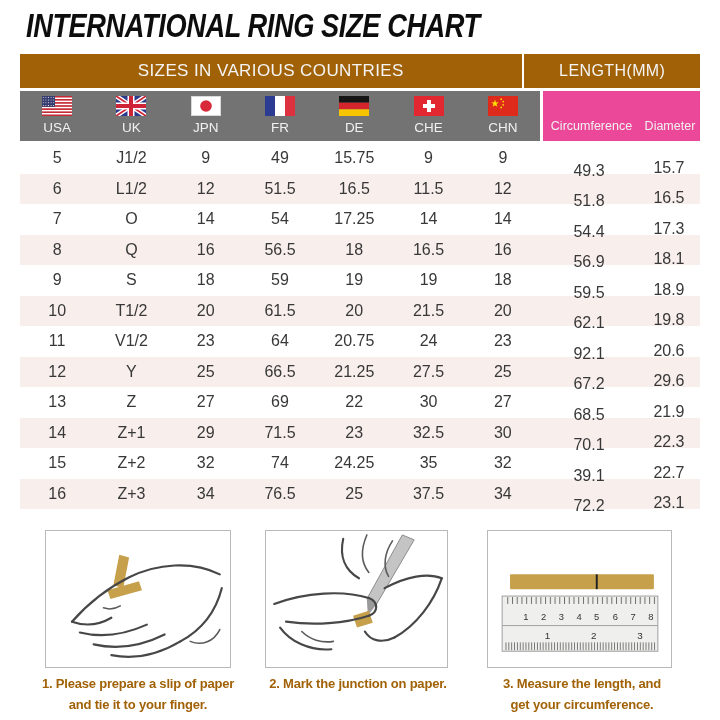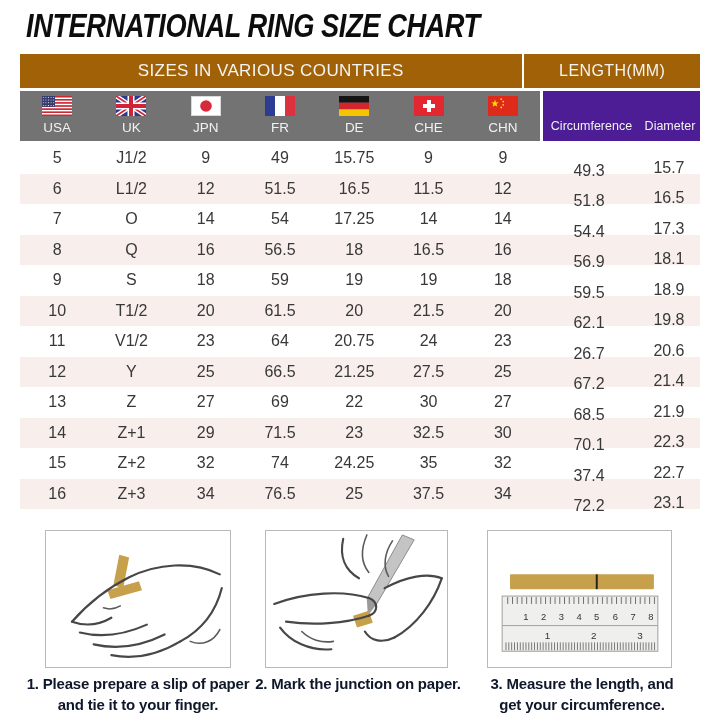--- a/index.html
+++ b/index.html
@@ -26,21 +26,21 @@
   .vgap{width:3px;background:#fff;}
   .band-length{width:182px;font-size:16px;}
   .flagrow{display:flex;height:50px;margin-top:3px;}
   .flag-cell{
     width:74.3px;background:#737373;display:flex;flex-direction:column;
     align-items:center;justify-content:flex-end;padding-bottom:6px;box-sizing:border-box;gap:4px;
   }
   .flag-cell svg{width:30px;height:20px;display:block;}
   .country-code{color:#f1f1f1;font-size:13.5px;}
   .length-labels{
-    width:157px;background:#4c1d95;display:flex;align-items:flex-end;
+    width:157px;background:#ec4899;display:flex;align-items:flex-end;
     padding-bottom:8px;box-sizing:border-box;color:#f1f1f1;font-size:12.5px;
   }
   .length-labels .circ{width:97px;text-align:center;}
   .length-labels .dia{width:60px;text-align:center;}
   
   .rows{margin-top:2px;}
   .row{display:flex;height:30.5px;align-items:center;}
   .row:nth-child(even){background:#f8efec;}
   .cell{width:74.3px;text-align:center;font-size:16px;color:#383838;}
   .cell.c7{width:98px;margin-top:25px;}
@@ -48,22 +48,22 @@
   
   .stepbox{
     position:absolute;top:530px;height:138px;background:#fff;
     border:1.5px solid #b9b9b9;box-sizing:border-box;
   }
   .stepbox svg{width:100%;height:100%;display:block;}
   #box1{left:45px;width:186px;}
   #box2{left:265px;width:183px;}
   #box3{left:487px;width:185px;}
   .cap{
-    position:absolute;top:673px;text-align:center;font-size:15px;font-weight:bold;
-    color:#0f172a;line-height:21px;letter-spacing:-.2px;
+    position:absolute;top:673px;text-align:center;font-size:13px;font-weight:bold;
+    color:#a16207;line-height:21px;letter-spacing:-.2px;
   }
   .cap span{display:block;}
   .cap span:empty{display:none;}
   #cap1{left:18px;width:240px;}
   #cap2{left:246px;width:224px;}
   #cap3{left:468px;width:228px;text-align:center;}
   .lineart{stroke:#474747;stroke-width:2.2;fill:none;stroke-linecap:round;}
   .lineart-thin{stroke:#5a5a5a;stroke-width:1.6;fill:none;stroke-linecap:round;}
 </style>
 </head>
@@ -223,33 +223,33 @@
         <div class="cell c8">19.8</div>
       </div>
       <div class="row">
         <div class="cell c0">11</div>
         <div class="cell c1">V1/2</div>
         <div class="cell c2">23</div>
         <div class="cell c3">64</div>
         <div class="cell c4">20.75</div>
         <div class="cell c5">24</div>
         <div class="cell c6">23</div>
-        <div class="cell c7">26.7</div>
+        <div class="cell c7">92.1</div>
         <div class="cell c8">20.6</div>
       </div>
       <div class="row">
         <div class="cell c0">12</div>
         <div class="cell c1">Y</div>
         <div class="cell c2">25</div>
         <div class="cell c3">66.5</div>
         <div class="cell c4">21.25</div>
         <div class="cell c5">27.5</div>
         <div class="cell c6">25</div>
         <div class="cell c7">67.2</div>
-        <div class="cell c8">21.4</div>
+        <div class="cell c8">29.6</div>
       </div>
       <div class="row">
         <div class="cell c0">13</div>
         <div class="cell c1">Z</div>
         <div class="cell c2">27</div>
         <div class="cell c3">69</div>
         <div class="cell c4">22</div>
         <div class="cell c5">30</div>
         <div class="cell c6">27</div>
         <div class="cell c7">68.5</div>
@@ -267,21 +267,21 @@
         <div class="cell c8">22.3</div>
       </div>
       <div class="row">
         <div class="cell c0">15</div>
         <div class="cell c1">Z+2</div>
         <div class="cell c2">32</div>
         <div class="cell c3">74</div>
         <div class="cell c4">24.25</div>
         <div class="cell c5">35</div>
         <div class="cell c6">32</div>
-        <div class="cell c7">37.4</div>
+        <div class="cell c7">39.1</div>
         <div class="cell c8">22.7</div>
       </div>
       <div class="row">
         <div class="cell c0">16</div>
         <div class="cell c1">Z+3</div>
         <div class="cell c2">34</div>
         <div class="cell c3">76.5</div>
         <div class="cell c4">25</div>
         <div class="cell c5">37.5</div>
         <div class="cell c6">34</div>

